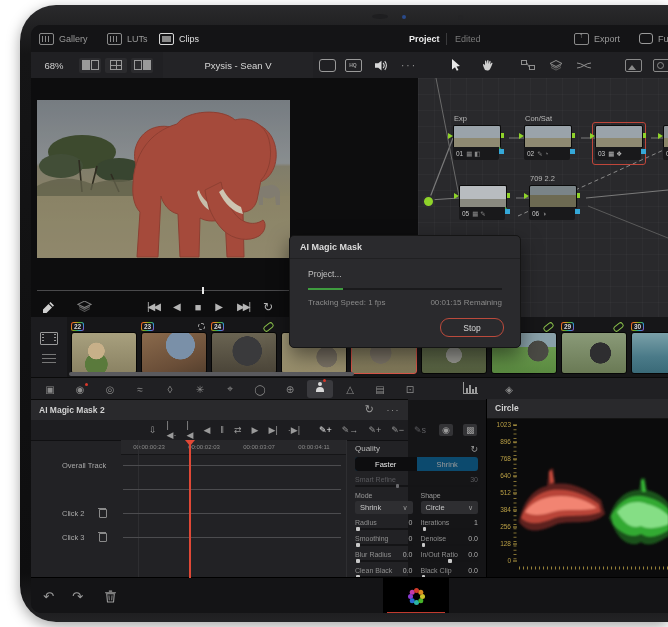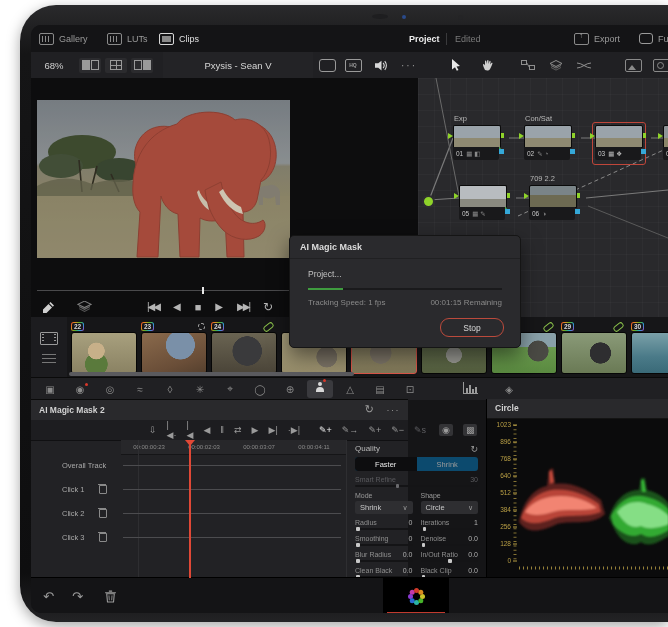--- a/index.html
+++ b/index.html
@@ -542,24 +542,20 @@
 
     <div class="ruler">
       <span style="left:28px;">00:00:00:23</span>
       <span style="left:83px;">00:00:02:03</span>
       <span style="left:138px;">00:00:03:07</span>
       <span style="left:193px;">00:00:04:11</span>
     </div>
     <div class="tl-left">
       <div class="track-label" style="top:16px;">
           <span>Overall Track</span>
-        </div>
-      <div class="track-label" style="top:40px;">
-          <span>Click 1</span>
-          <span class="trash-mini"></span>
         </div>
       <div class="track-label" style="top:64px;">
           <span>Click 2</span>
           <span class="trash-mini"></span>
         </div>
       <div class="track-label" style="top:88px;">
           <span>Click 3</span>
           <span class="trash-mini"></span>
         </div>
     </div>

